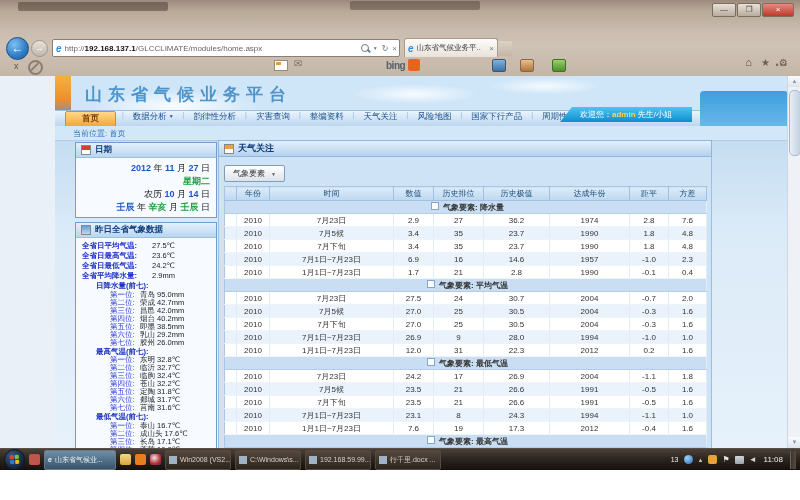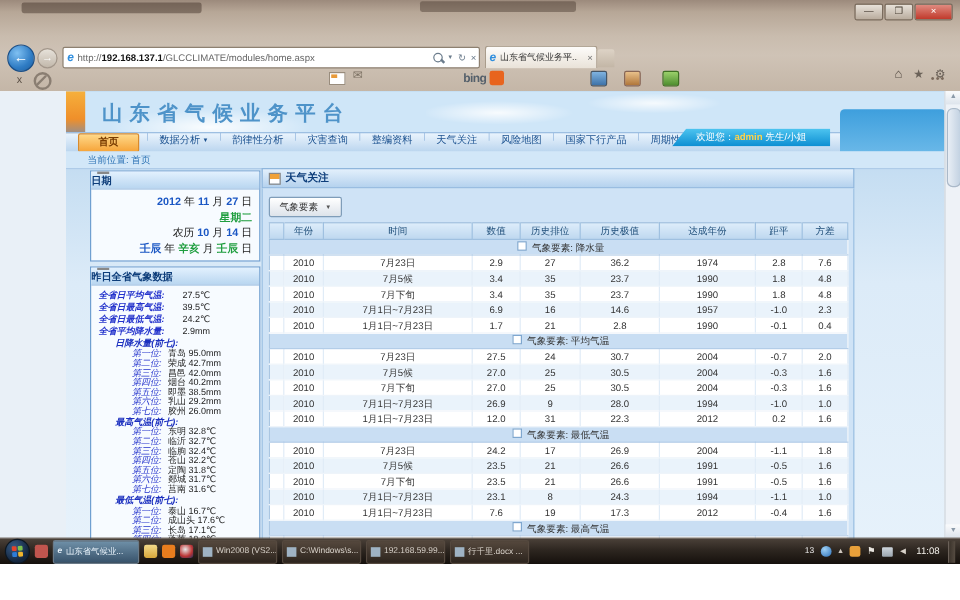--- a/index.html
+++ b/index.html
@@ -79,33 +79,33 @@
        color:#7a3c00;font-weight:bold;padding:1px 16px;margin:0 6px 0 10px;}
   .nav-sep{color:#93b7de;font-size:7px;}
   .nav-arrow{font-size:5px;color:#1c5290;margin-left:2px;vertical-align:1px;}
   #crumb{left:0;top:50px;width:775px;height:14px;background:#d2e7f8;border-bottom:1px solid #aecbe8;
        display:flex;align-items:center;font-size:8px;}
   #crumb-loc{color:#2e74b5;margin-left:18px;}
   #crumb-right{margin-left:auto;display:flex;gap:14px;margin-right:8px;color:#1a5c9e;}
   
   .panel{position:absolute;left:20px;width:140px;border:1px solid #6f9fd0;background:#f7fbff;}
   .panel-hd{height:14px;background:linear-gradient(180deg,#e3f1fe,#b9d6f0);border-bottom:1px solid #9dbfe2;
-       display:flex;font-size:8.5px;font-weight:bold;color:#0d3d7a;flex-direction:column;}
+       display:flex;align-items:center;font-size:8.5px;font-weight:bold;color:#0d3d7a;}
   .panel-ic{width:8px;height:8px;margin:0 4px 0 5px;border:1px solid #888;background:#fff;}
   .panel-ic.cal{background:linear-gradient(180deg,#d6402a 45%,#fff 45%);}
   .panel-ic.chart{background:linear-gradient(180deg,#5fa0dc,#bcd9f2);}
   #cal-panel{top:66px;height:74px;}
   #cal-body{padding:4px 6px 0 0;text-align:right;font-size:9px;line-height:13px;color:#222;}
   .seg-num{color:#1b57c4;font-weight:bold;}
   .seg-plain{color:#222;}
   .seg-green{color:#1f9e3f;font-weight:bold;}
   #weather-panel{top:146px;height:248px;overflow:hidden;}
   #weather-body{padding:3px 2px 0 0;font-size:7.5px;}
   .w-row{display:flex;white-space:nowrap;}
-  .w-row .w-lbl{color:#2433cc;font-style:italic;}
+  .w-row .w-lbl{color:#2433cc;}
   .w-row .w-val{color:#222;}
   .w-row.stat{height:10px;line-height:10px;padding-left:6px;}
   .w-row.stat .w-lbl{width:70px;font-weight:bold;}
   .w-row.section{height:9.5px;line-height:9.5px;padding-left:6px;margin-left:14px;}
   .w-row.section .w-lbl{color:#1b2fbf;font-weight:bold;}
   .w-row.rank{height:8px;line-height:8px;padding-left:34px;}
   .w-row.rank .w-lbl{width:30px;}
   
   #main{left:163px;top:64px;width:494px;height:330px;}
   #main-hd{height:15px;background:linear-gradient(180deg,#e3f0fc,#b5d2ee);border:1px solid #8fb6dc;
@@ -117,21 +117,21 @@
   #elem-btn .nav-arrow{color:#555;}
   #main-table{margin-top:4px;border-collapse:collapse;table-layout:fixed;width:482px;background:#fff;border:1px solid #aac6e2;font-size:8px;}
   #main-table col.c0{width:12px}#main-table col.c1{width:33px}#main-table col.c2{width:124px}
   #main-table col.c3{width:40px}#main-table col.c4{width:50px}#main-table col.c5{width:66px}
   #main-table col.c6{width:80px}#main-table col.c7{width:39px}#main-table col.c8{width:38px}
   #main-table th{height:13px;background:linear-gradient(180deg,#dcecfa,#bdd7ef);border-right:1px solid #9fc0e0;
        border-bottom:1px solid #9fc0e0;color:#1f4e79;font-weight:normal;font-size:8px;padding:0;}
   #main-table td{height:12px;padding:0;text-align:center;color:#333;border-right:1px solid #e0ecf7;white-space:nowrap;overflow:hidden;}
   tr.data-row:nth-child(odd) td{background:#eaf3fb;}
   tr.data-row td{border-bottom:1px solid #eef4fa;}
-  tr.group-row td{height:10px;background:#c9def3;text-align:left;color:#1f4e79;font-weight:normal;border-bottom:1px solid #b3cde8;}
+  tr.group-row td{height:10px;background:#c9def3;text-align:left;color:#1f4e79;font-weight:bold;border-bottom:1px solid #b3cde8;}
   .gbox{display:inline-block;width:6px;height:6px;border:1px solid #7fa7cf;background:#fff;margin:0 4px 0 4px;}
   
   #taskbar{left:0;top:448px;width:800px;height:22px;z-index:20;display:flex;align-items:center;gap:4px;padding:0 4px;box-sizing:border-box;
        background:linear-gradient(180deg,#4a4038 0,#2d2620 45%,#15100c 100%);border-top:1px solid #5a5048;}
   #orb{width:19px;height:19px;border-radius:50%;background:radial-gradient(circle at 35% 30%,#355a85,#14253c 70%);
        border:1px solid #0c1722;display:flex;align-items:center;justify-content:center;flex:none;}
   #orb .flag{width:9px;height:9px;display:grid;grid-template-columns:4px 4px;grid-gap:1px;transform:rotate(-4deg);}
   #orb .flag i{display:block;border-radius:1px;}
   #orb .flag i:nth-child(1){background:#e4452c;}#orb .flag i:nth-child(2){background:#7cc14e;}
   #orb .flag i:nth-child(3){background:#2f7cd6;}#orb .flag i:nth-child(4){background:#f2b splice;background:#f2b52c;}
@@ -262,21 +262,21 @@
       <span class="panel-ic chart"></span>
       <span>昨日全省气象数据</span>
     </div>
     <div id="weather-body">
         <div class="w-row stat">
           <span class="w-lbl">全省日平均气温:</span>
           <span class="w-val">27.5℃</span>
         </div>
         <div class="w-row stat">
           <span class="w-lbl">全省日最高气温:</span>
-          <span class="w-val">39.5℃</span>
+          <span class="w-val">23.6℃</span>
         </div>
         <div class="w-row stat">
           <span class="w-lbl">全省日最低气温:</span>
           <span class="w-val">24.2℃</span>
         </div>
         <div class="w-row stat">
           <span class="w-lbl">全省平均降水量:</span>
           <span class="w-val">2.9mm</span>
         </div>
         <div class="w-row section">

